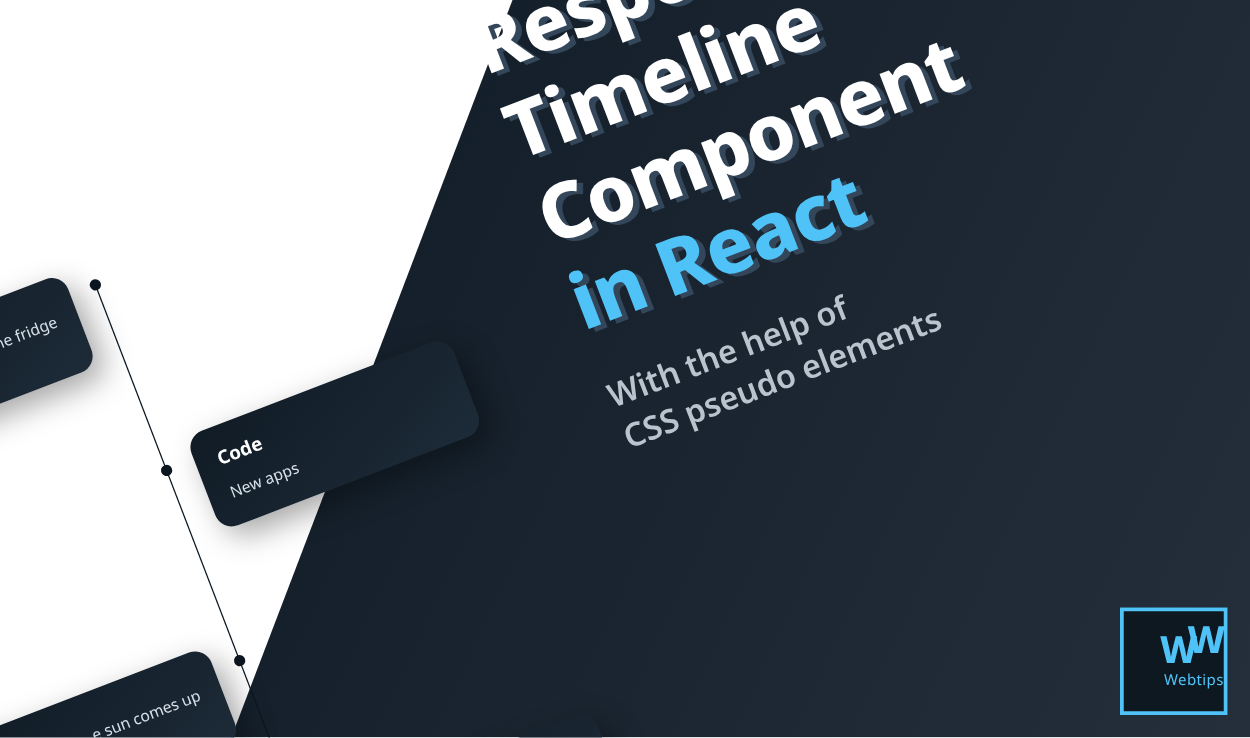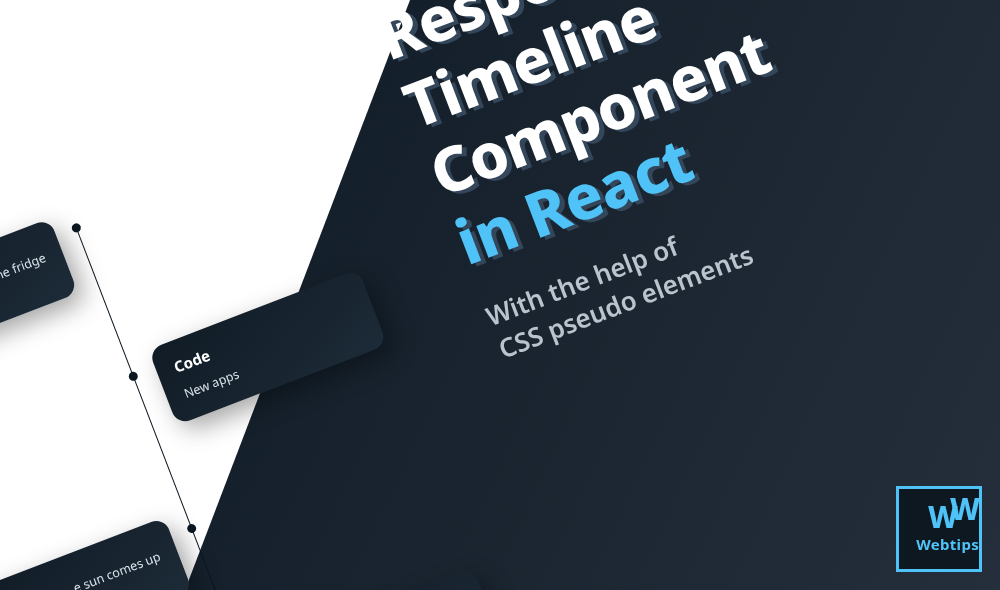--- a/index.html
+++ b/index.html
@@ -107,21 +107,21 @@
       border: 3px solid #4fc3f7;
       background: #0e1821;
       display: flex;
       flex-direction: column;
       align-items: flex-end;
       justify-content: center;
       z-index: 5;
     }
     .logo-w   { color: #4fc3f7; font-weight: 800; font-size: 30px; line-height: 0.85; letter-spacing: -1px; }
     .logo-w span.shift { display: inline-block; transform: translateY(-8px); margin-left: -7px; }
-    .logo-txt { color: #4fc3f7; font-size: 15px; font-weight: 700; margin-top: 4px; letter-spacing: 0.3px; }
+    .logo-txt { color: #4fc3f7; font-size: 12px; font-weight: 400; margin-top: 4px; letter-spacing: 0.3px; }
   </style>
 </head>
 <body>
 
 <div class="dark-panel"></div>
 
 <div class="tilt-layer">
 
   <div class="heading-block">
     <div class="headline">Responsive</div>

